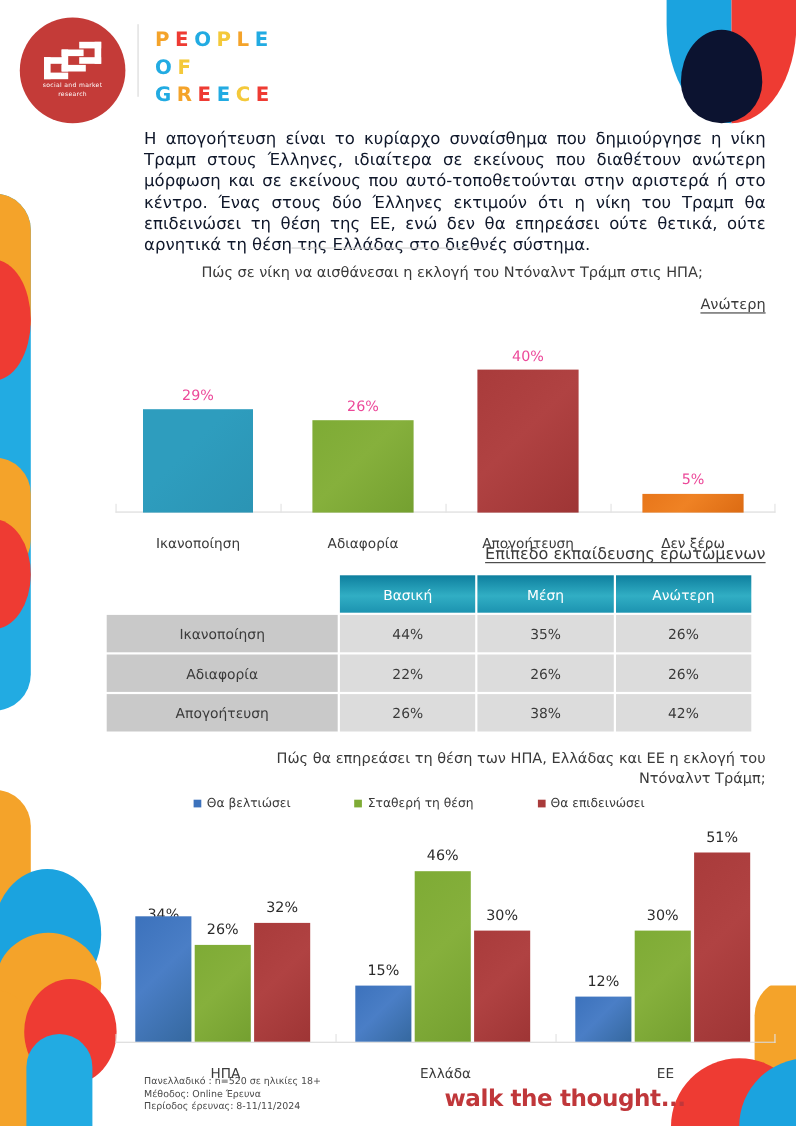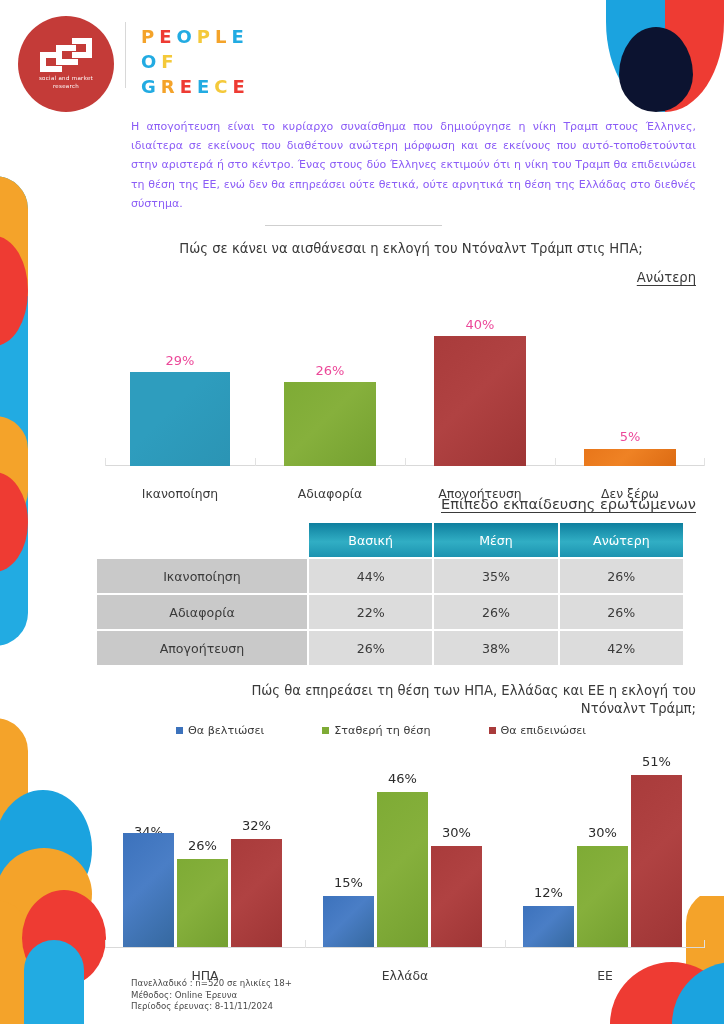--- a/index.html
+++ b/index.html
@@ -47,21 +47,21 @@
     color:#ffffff; font-size:5.5px; line-height:8px; letter-spacing:.3px;
   }
   .divider-v { position:absolute; left:125px; top:22px; width:1px; height:66px; background:#d8d8d8; }
   .wordmark { position:absolute; left:141px; top:24px; }
   .wordmark .wm-line { font-size:18px; font-weight:bold; letter-spacing:5px; line-height:25px; }
   .wm-l { display:inline-block; }
 
   
   .intro {
     position:absolute; left:131px; top:117px; width:565px;
-    font-size:11px; line-height:19.2px; color:#8b5cf6; text-align:justify;
+    font-size:15px; line-height:19.2px; color:#0f172a; text-align:justify;
   }
   .hr-thin { position:absolute; left:265px; top:225px; width:177px; height:1px; background:#cfcfcf; }
 
   .q1-title {
     position:absolute; left:131px; top:241px; width:560px;
     text-align:center; font-size:13.2px; color:#3a3a3a;
   }
   .q1-sub {
     position:absolute; left:131px; top:270px; width:565px;
     text-align:right; font-size:13.2px; color:#3a3a3a;
@@ -202,21 +202,21 @@
       <span class="wm-l" style="color:#22ABE2;">O</span><span class="wm-l" style="color:#F4C93A;">F</span>
     </div>
     <div class="wm-line">
       <span class="wm-l" style="color:#22ABE2;">G</span><span class="wm-l" style="color:#F4A32A;">R</span><span class="wm-l" style="color:#EE3B33;">E</span><span class="wm-l" style="color:#22ABE2;">E</span><span class="wm-l" style="color:#F4C93A;">C</span><span class="wm-l" style="color:#EE3B33;">E</span>
     </div>
   </div>
 
   <div class="intro">Η απογοήτευση είναι το κυρίαρχο συναίσθημα που δημιούργησε η νίκη Τραμπ στους Έλληνες, ιδιαίτερα σε εκείνους που διαθέτουν ανώτερη μόρφωση και σε εκείνους που αυτό-τοποθετούνται στην αριστερά ή στο κέντρο. Ένας στους δύο Έλληνες εκτιμούν ότι η νίκη του Τραμπ θα επιδεινώσει τη θέση της ΕΕ, ενώ δεν θα επηρεάσει ούτε θετικά, ούτε αρνητικά τη θέση της Ελλάδας στο διεθνές σύστημα.</div>
   <div class="hr-thin"></div>
 
-  <div class="q1-title">Πώς σε κάνει να αισθάνεσαι η εκλογή του Ντόναλντ Τράμπ στις ΗΠΑ;</div>
+  <div class="q1-title">Πώς σε νίκη να αισθάνεσαι η εκλογή του Ντόναλντ Τράμπ στις ΗΠΑ;</div>
   <div class="q1-sub">Ανώτερη</div>
 
   <div id="chart1">
     <div class="axis"></div>
 
     <div class="tick" style="left:0px;"></div>
     <div class="tick" style="left:150px;"></div>
     <div class="tick" style="left:300px;"></div>
     <div class="tick" style="left:450px;"></div>
     <div class="tick" style="left:599px;"></div>
@@ -345,14 +345,15 @@
       <div class="clabel">ΕΕ</div>
     </div>
   </div>
 
   <div class="footer">
     <div>Πανελλαδικό : n=520 σε ηλικίες 18+</div>
     <div>Μέθοδος: Online Έρευνα</div>
     <div>Περίοδος έρευνας: 8-11/11/2024</div>
   </div>
 
+  <div class="tagline">walk the thought...</div>
 
 </div>
 
 </body></html>

